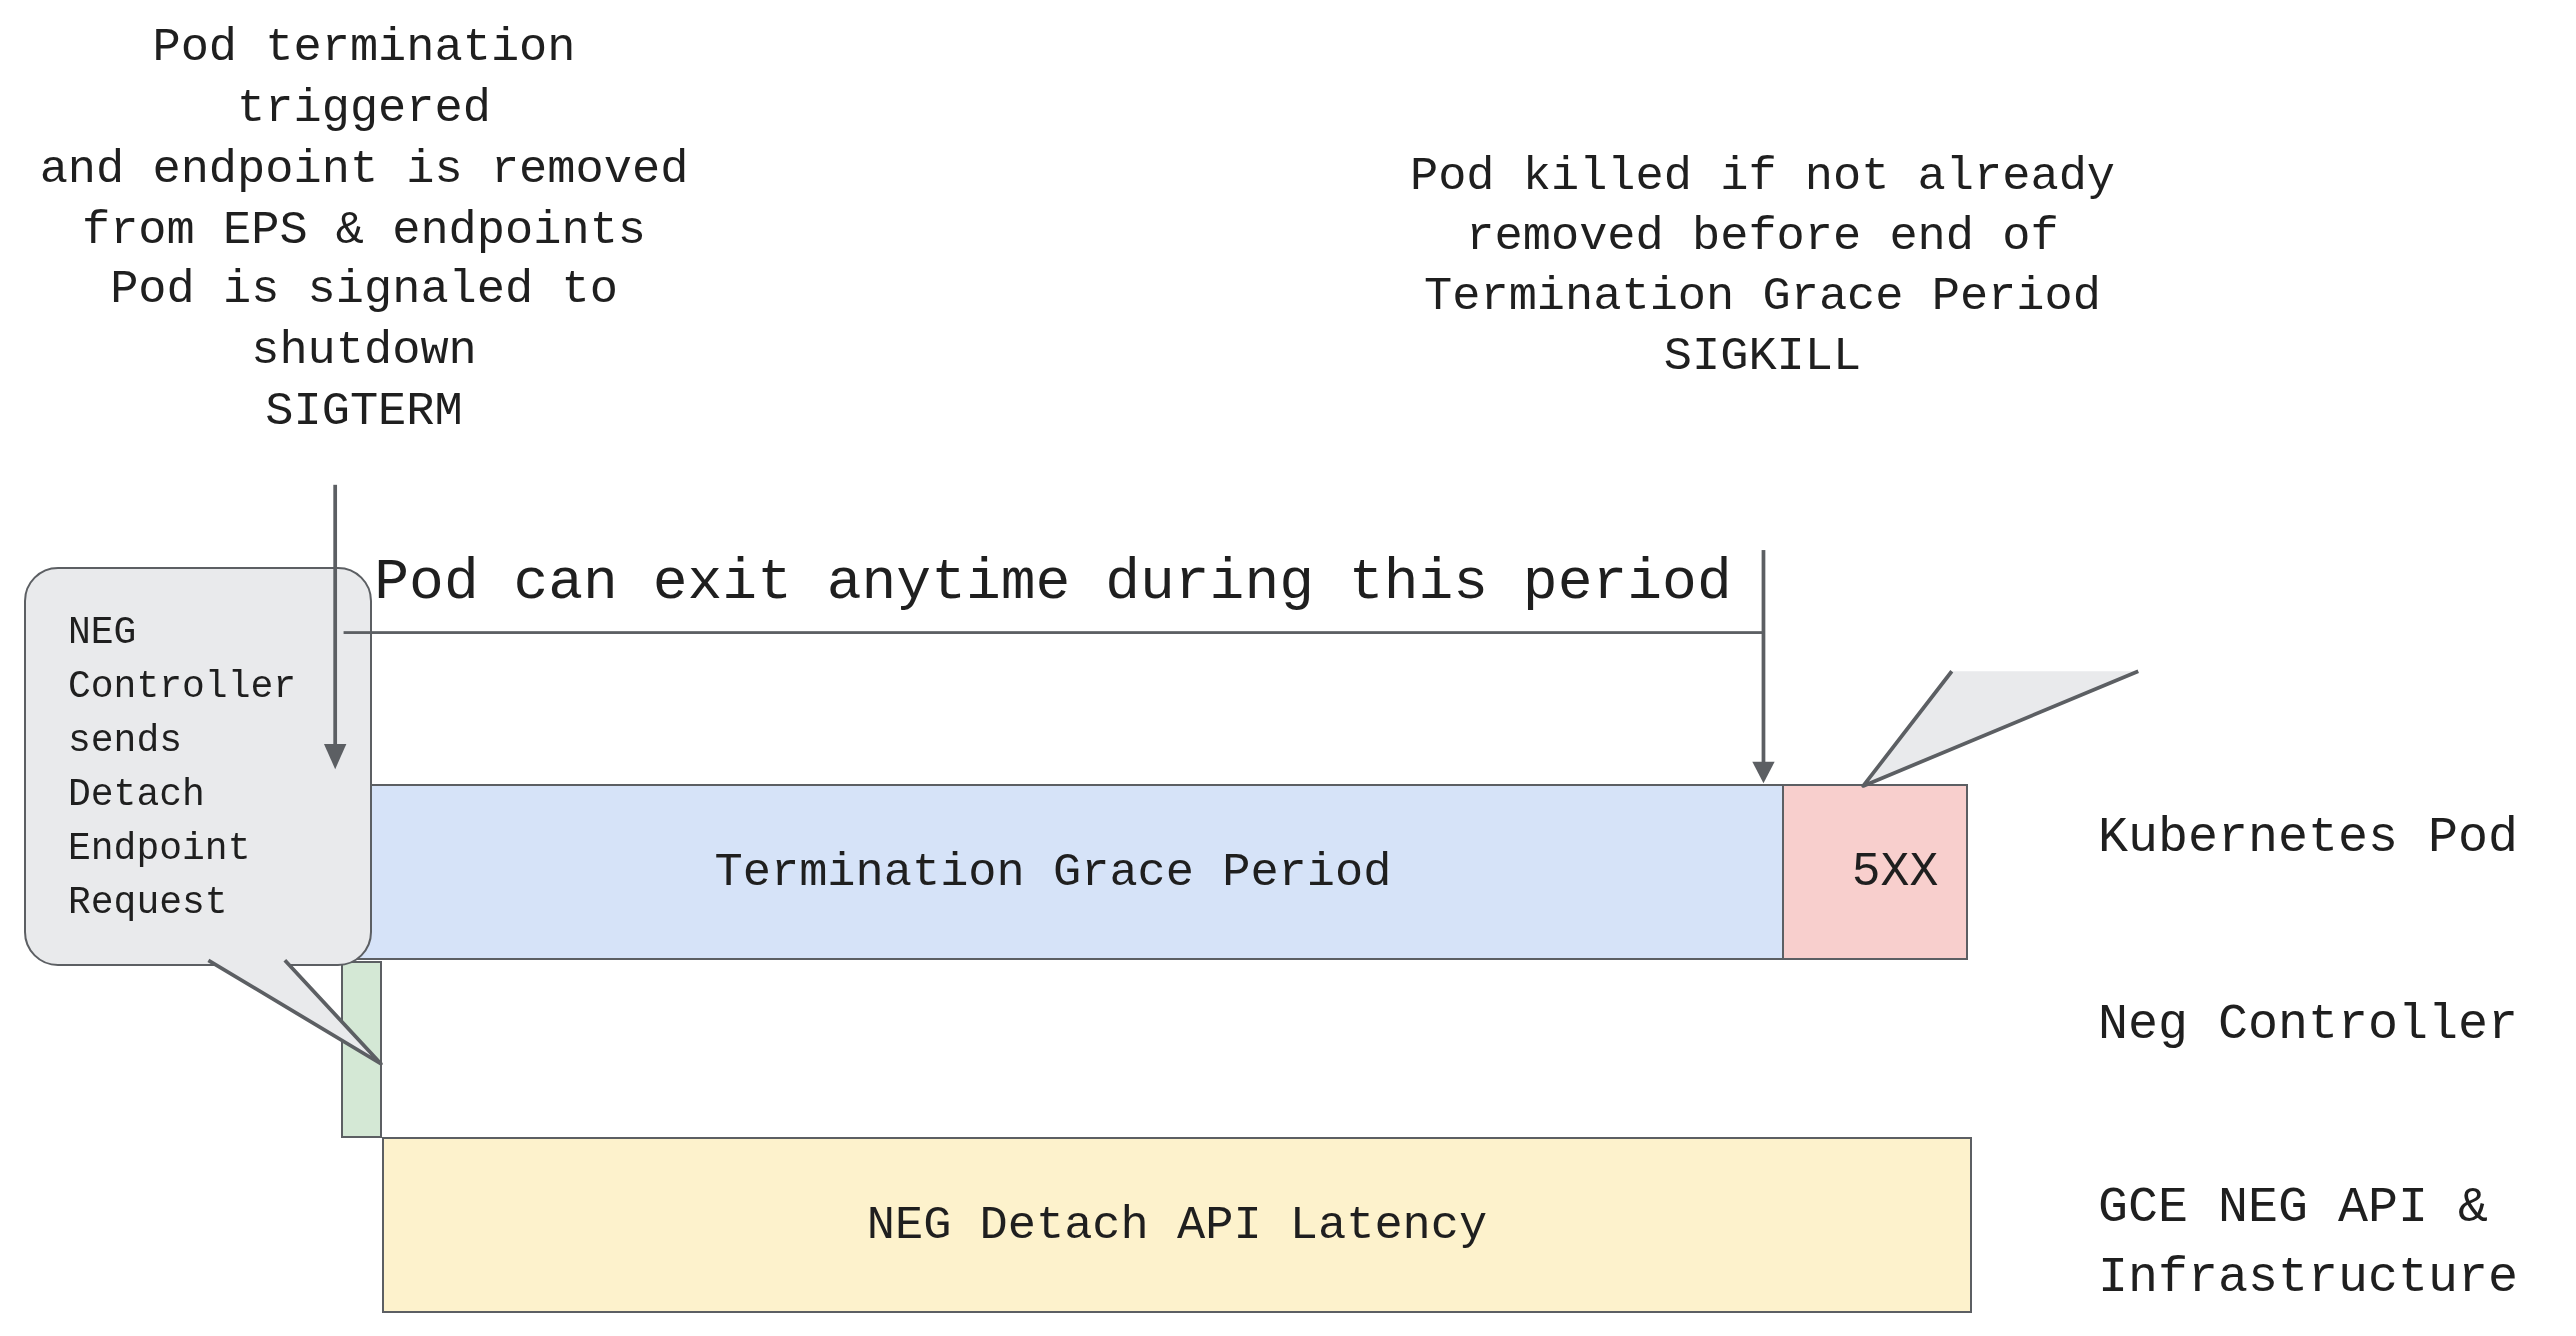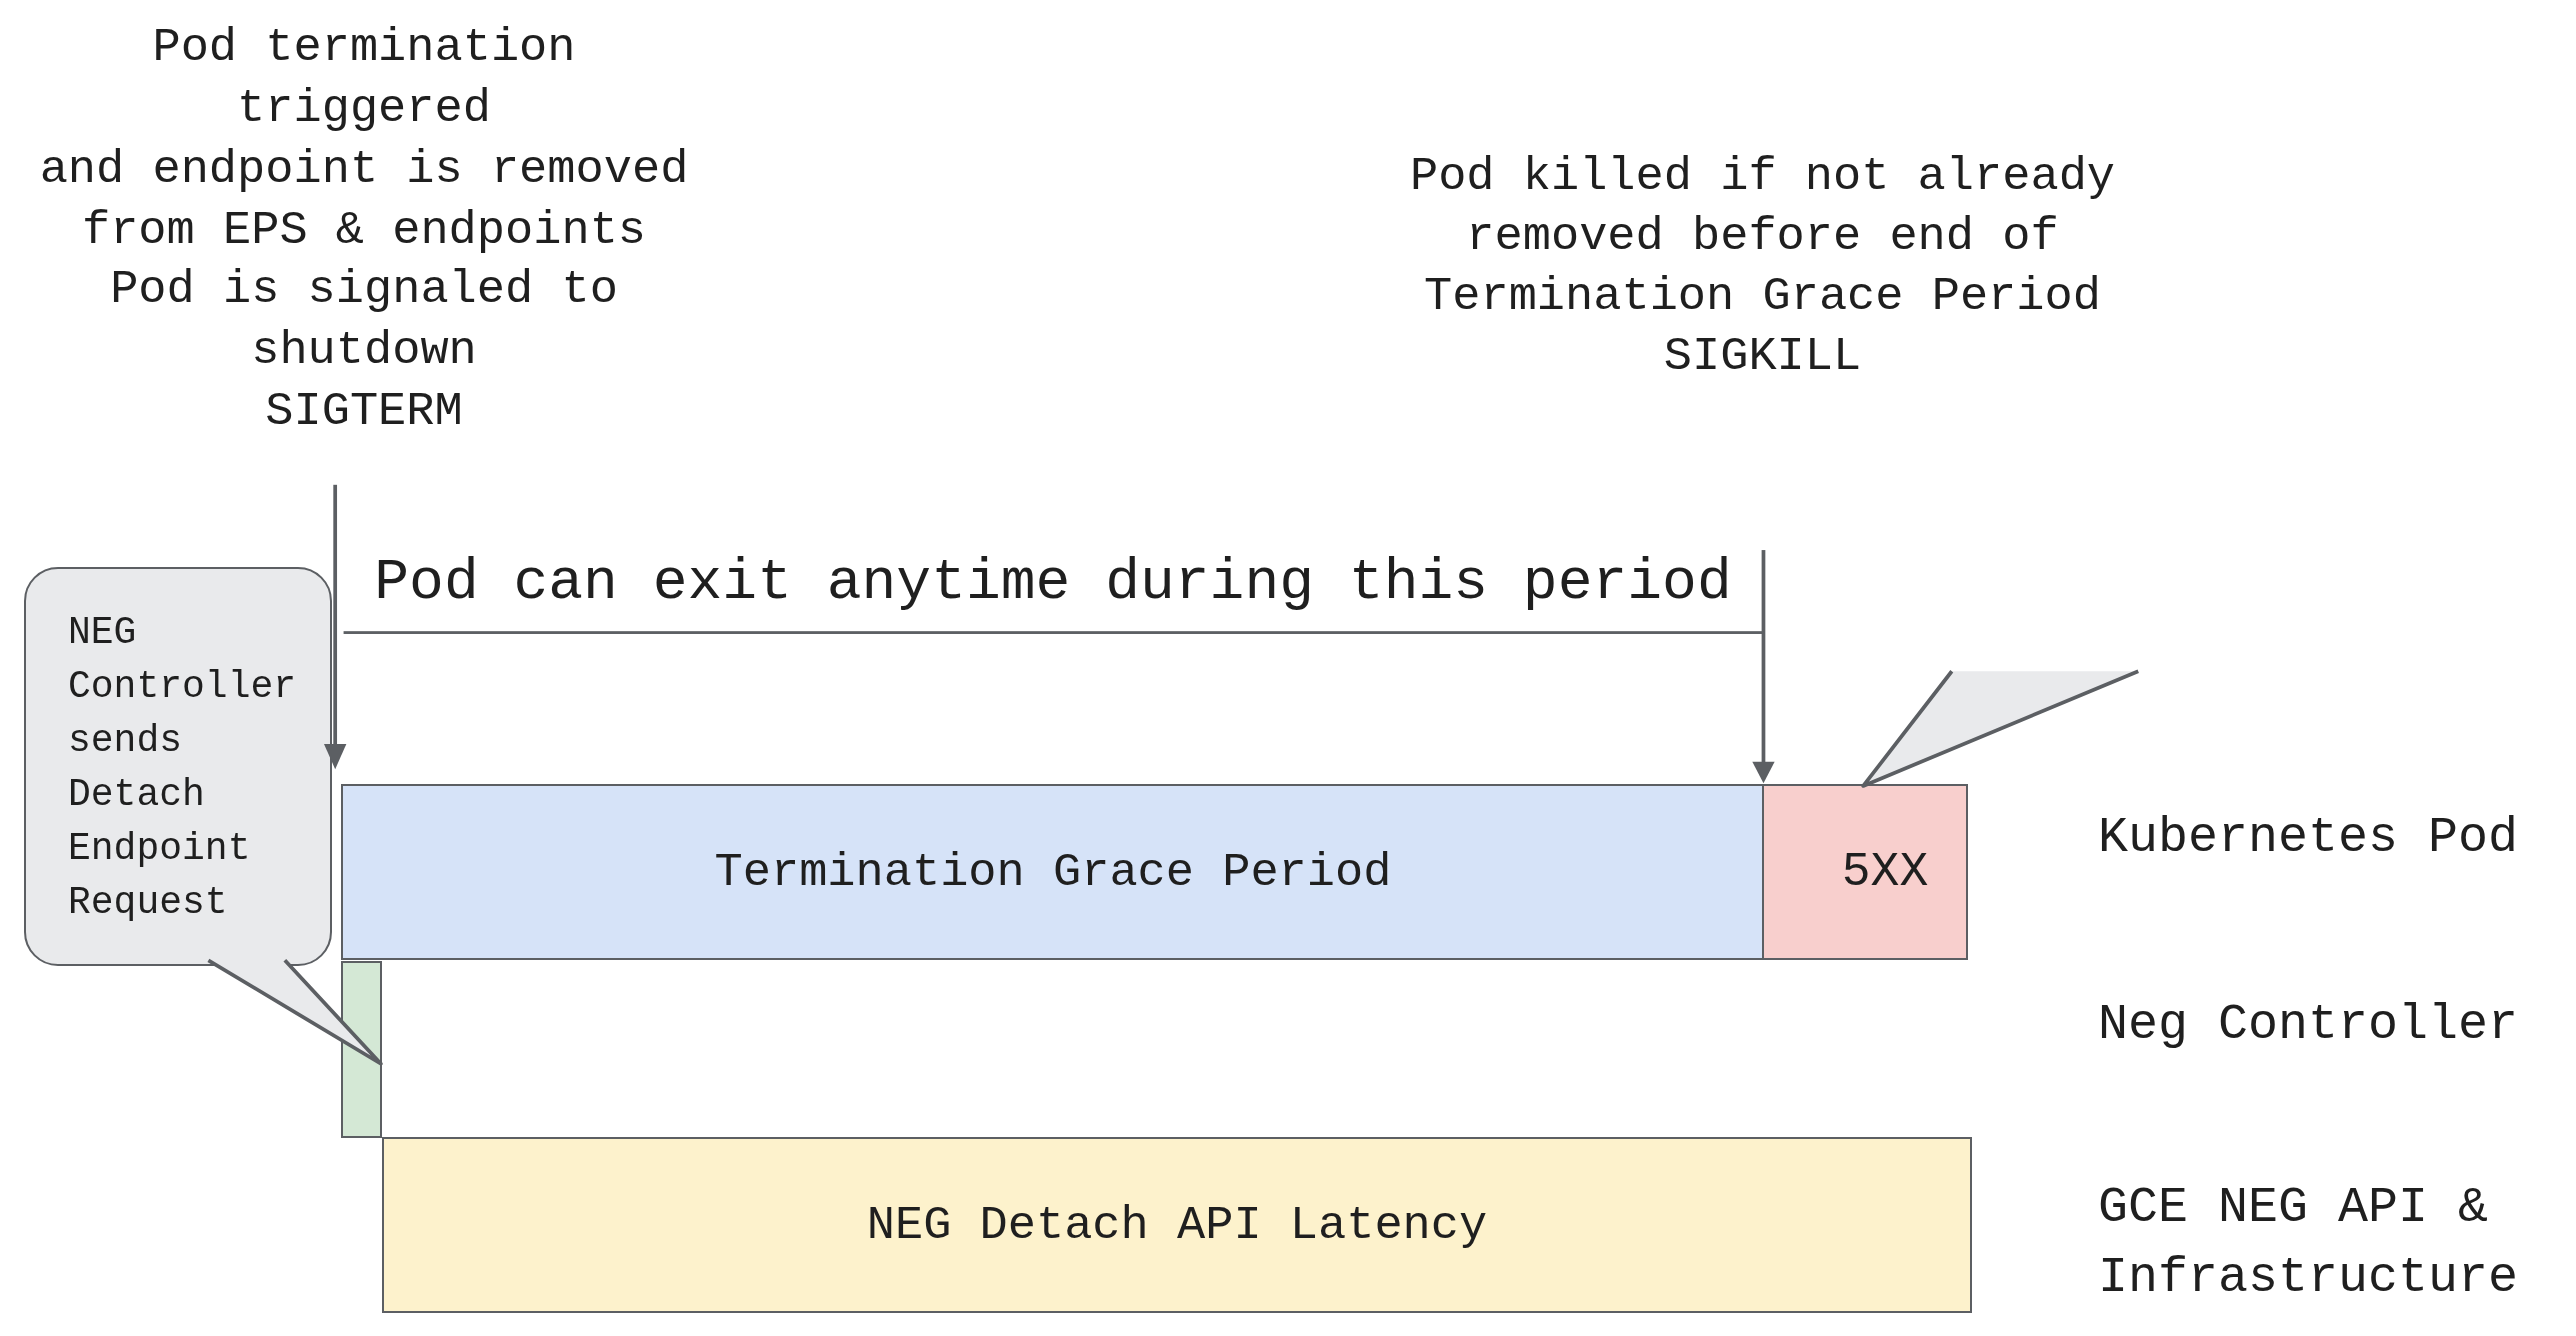--- a/index.html
+++ b/index.html
@@ -42,21 +42,21 @@
     left: 341px; top: 784px; width: 1627px; height: 176px;
     background: var(--blue-fill, #d6e3f8);
     justify-content: flex-start;
   }
   .tgp-label-region {
     position: absolute; left: 0; top: 0; bottom: 0; width: 1420px;
     display: flex; align-items: center; justify-content: center;
   }
   .bar-5xx {
     position: absolute; box-sizing: border-box;
-    right: 0; top: 0; bottom: 0; width: 204px;
+    right: 0; top: 0; bottom: 0; width: 184px;
     background: var(--pink-fill, #f8cfcd);
     border-left: 2.8px solid var(--stroke, #5c5f63);
     display: flex; align-items: center; justify-content: center;
     font-size: 48px;
     padding-left: 40px;
   }
   .bar-green {
     left: 341px; top: 961px; width: 41px; height: 177px;
     background: var(--green-fill, #d4e8d5);
   }
@@ -82,21 +82,21 @@
   .callout {
     position: absolute;
     box-sizing: border-box;
     background: var(--callout-fill, #e9eaec);
     border: 2.8px solid var(--stroke, #5c5f63);
     border-radius: 34px;
     z-index: 2;
     color: var(--text);
   }
   .callout-left {
-    left: 24px; top: 567px; width: 308px; height: 399px;
+    left: 24px; top: 567px; width: 348px; height: 399px;
     padding: 37px 9.3px 0 42px;
     font-size: 38px; line-height: 54px;
   }
   .callout-right {
     left: 1833px; top: 519px; width: 723px; height: 157px;
     padding: 13px 9.3px 0 33px;
     font-size: 48px; line-height: 60px;
   }
 
   

